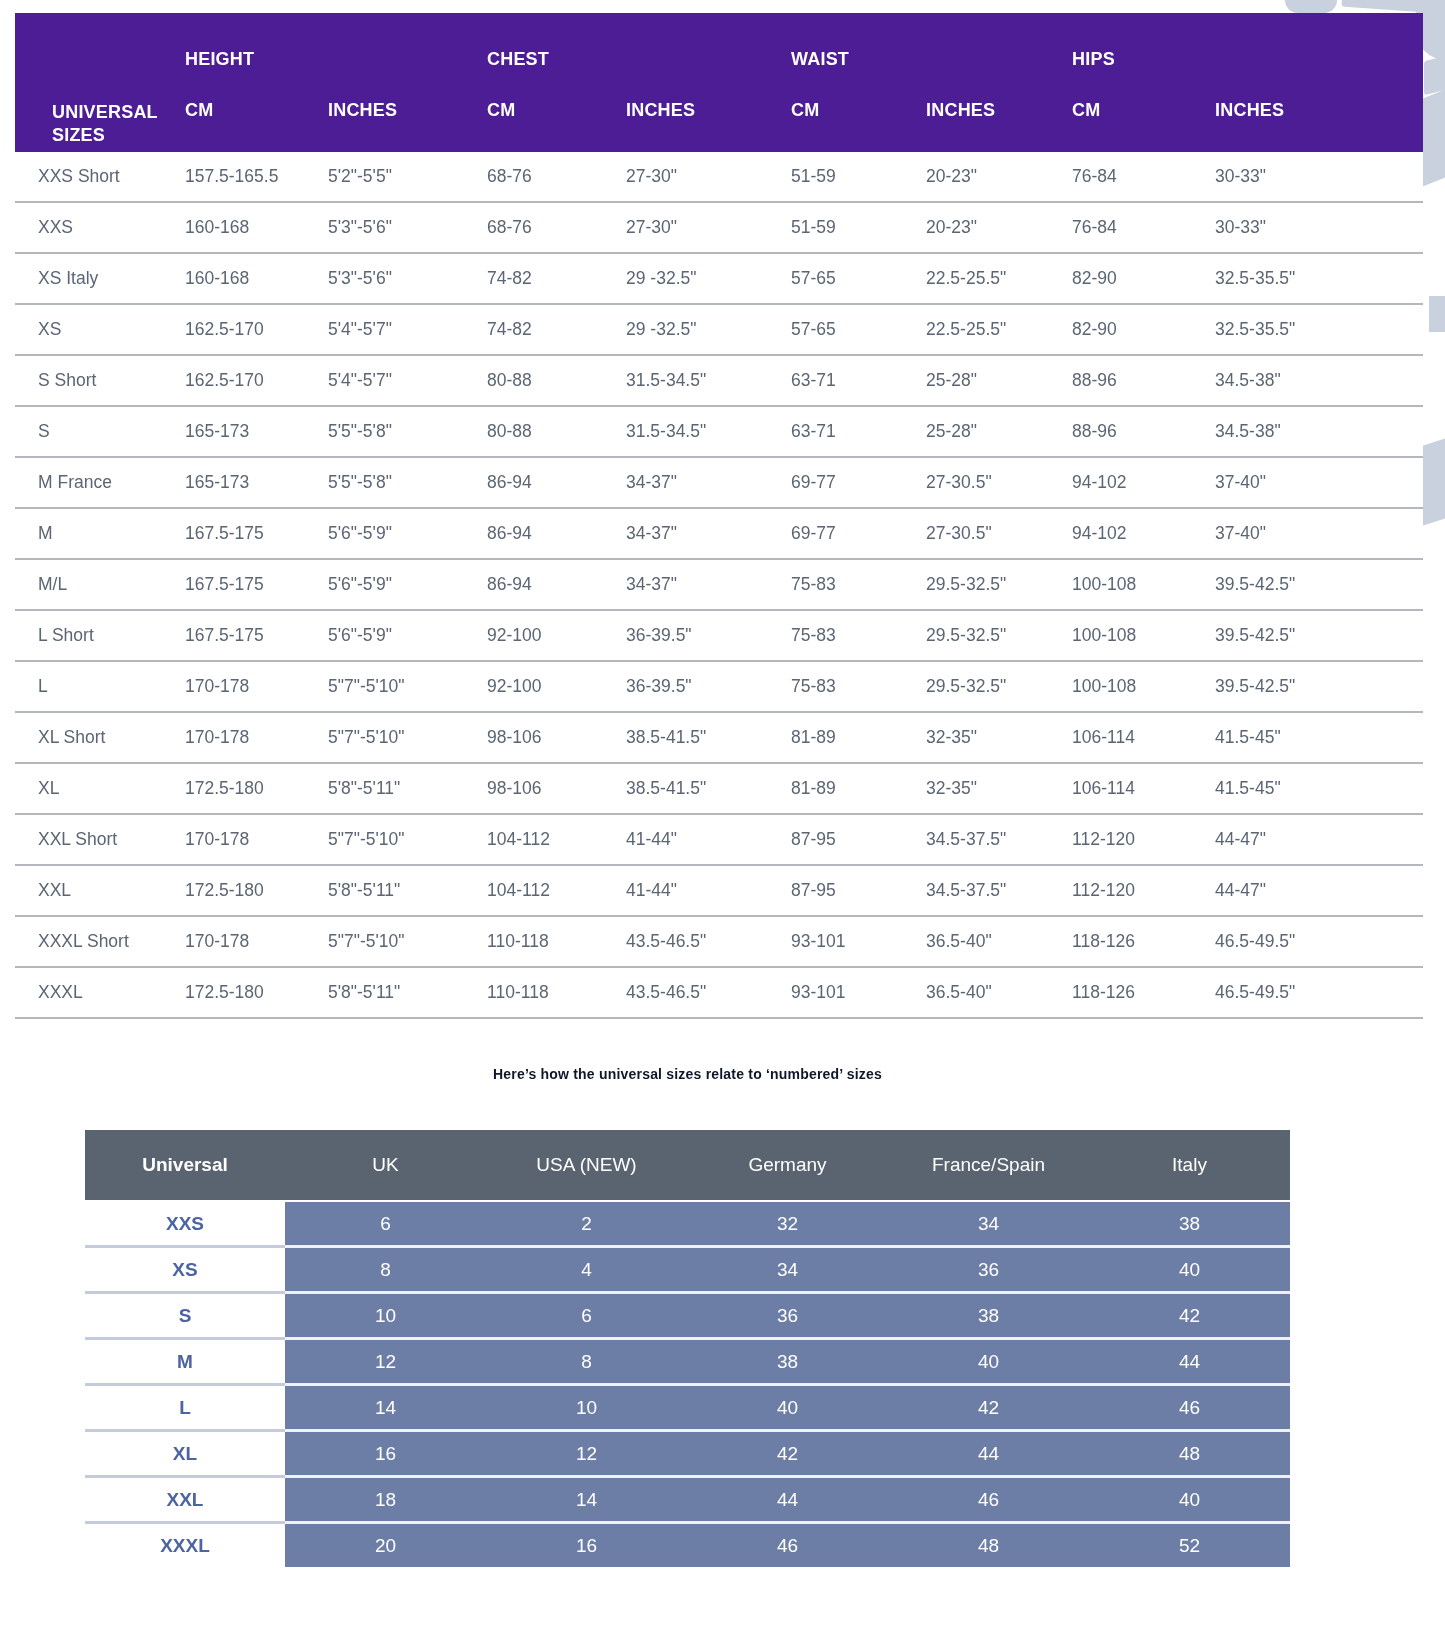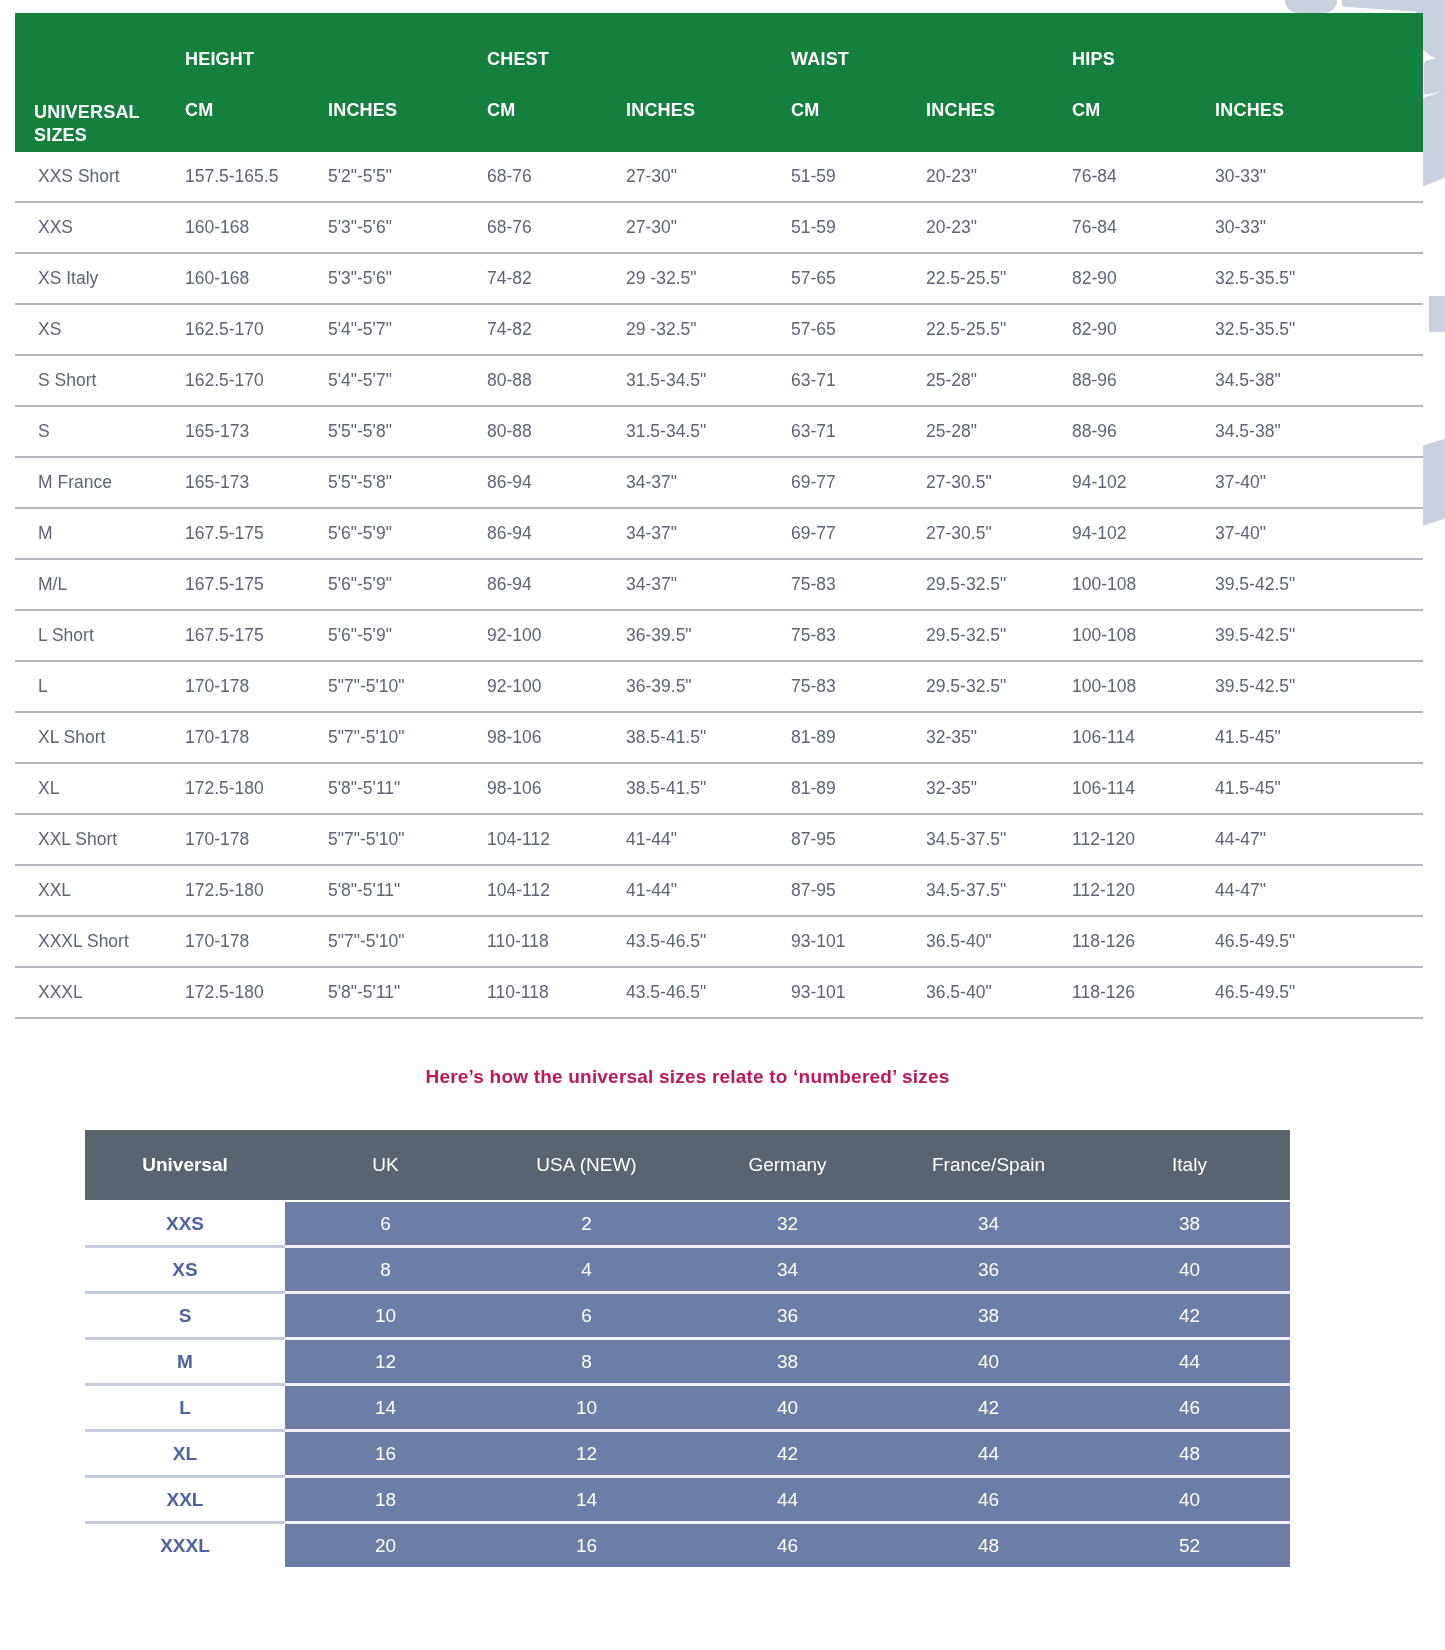--- a/index.html
+++ b/index.html
@@ -20,38 +20,38 @@
   .wm6{left:1429px;top:296px;width:20px;height:36px;}
   .wm7{left:1418px;top:442px;width:32px;height:80px;transform:skewY(-18deg);border-radius:3px;}
 
   
   table{border-collapse:collapse;table-layout:fixed;}
   #t1{
     position:absolute;left:15px;top:13px;width:1408px;
     background:#ffffff;z-index:1;
   }
   #t1 thead th{
-    background:#15803d;color:#ffffff;
+    background:#4c1d95;color:#ffffff;
     font-size:18px;font-weight:bold;text-align:left;
     letter-spacing:.2px;padding:0;vertical-align:middle;
   }
   #t1 thead tr.group-row th{height:57px;vertical-align:bottom;padding-bottom:6px;}
   #t1 thead tr.unit-row th{height:68px;vertical-align:middle;padding-bottom:8px;}
-  #t1 thead th.corner{padding-left:19px;line-height:1.25;vertical-align:middle;margin-top:24px;}
+  #t1 thead th.corner{padding-left:37px;line-height:1.25;vertical-align:middle;margin-top:24px;}
   #t1 tbody td{
     height:49px;border-bottom:2px solid #b4b8be;
     color:#5b6573;font-size:17.5px;vertical-align:middle;
     padding:0;white-space:nowrap;
   }
   #t1 tbody td.first{padding-left:23px;}
 
   
   #subtitle{
     position:absolute;left:85px;top:1066px;width:1205px;
-    text-align:center;font-size:19px;font-weight:bold;color:#be185d;
+    text-align:center;font-size:14px;font-weight:bold;color:#0f172a;
     z-index:1;letter-spacing:.2px;
   }
 
   
   #t2{
     position:absolute;left:85px;top:1130px;width:1205px;z-index:1;
   }
   #t2 thead th{
     background:#5a6370;color:#ffffff;height:46px;
     font-size:19px;font-weight:normal;text-align:center;

